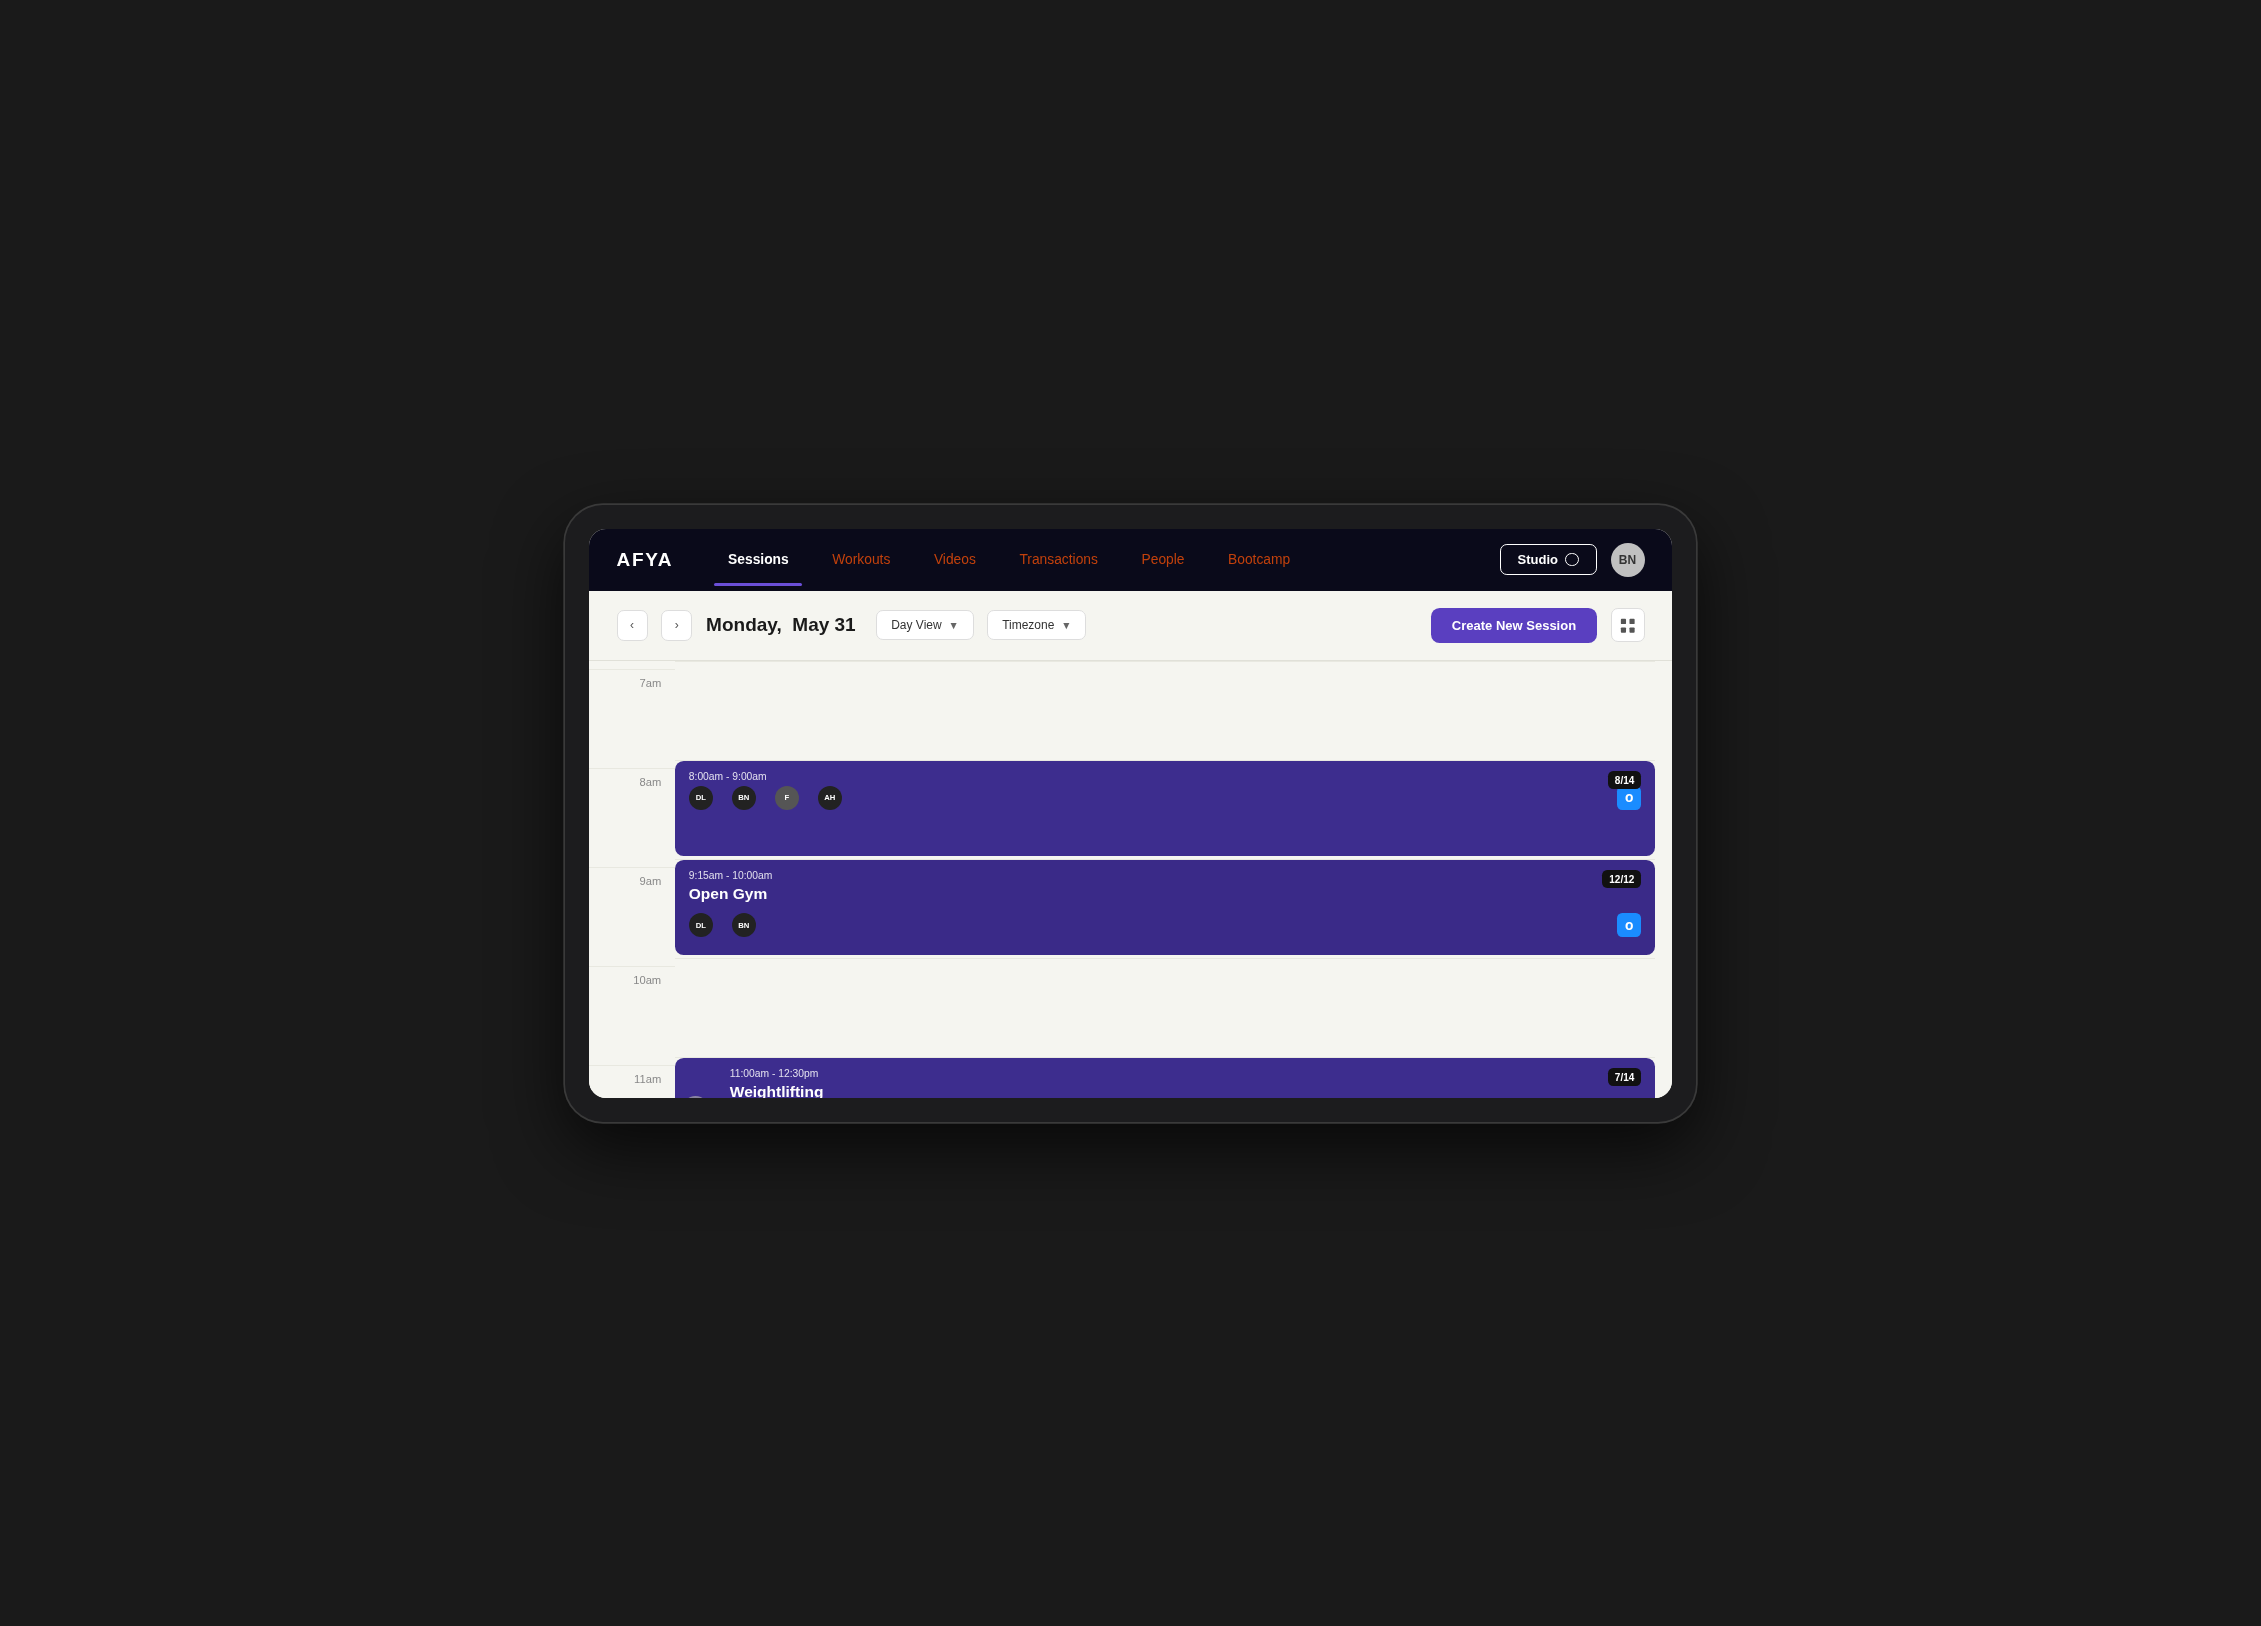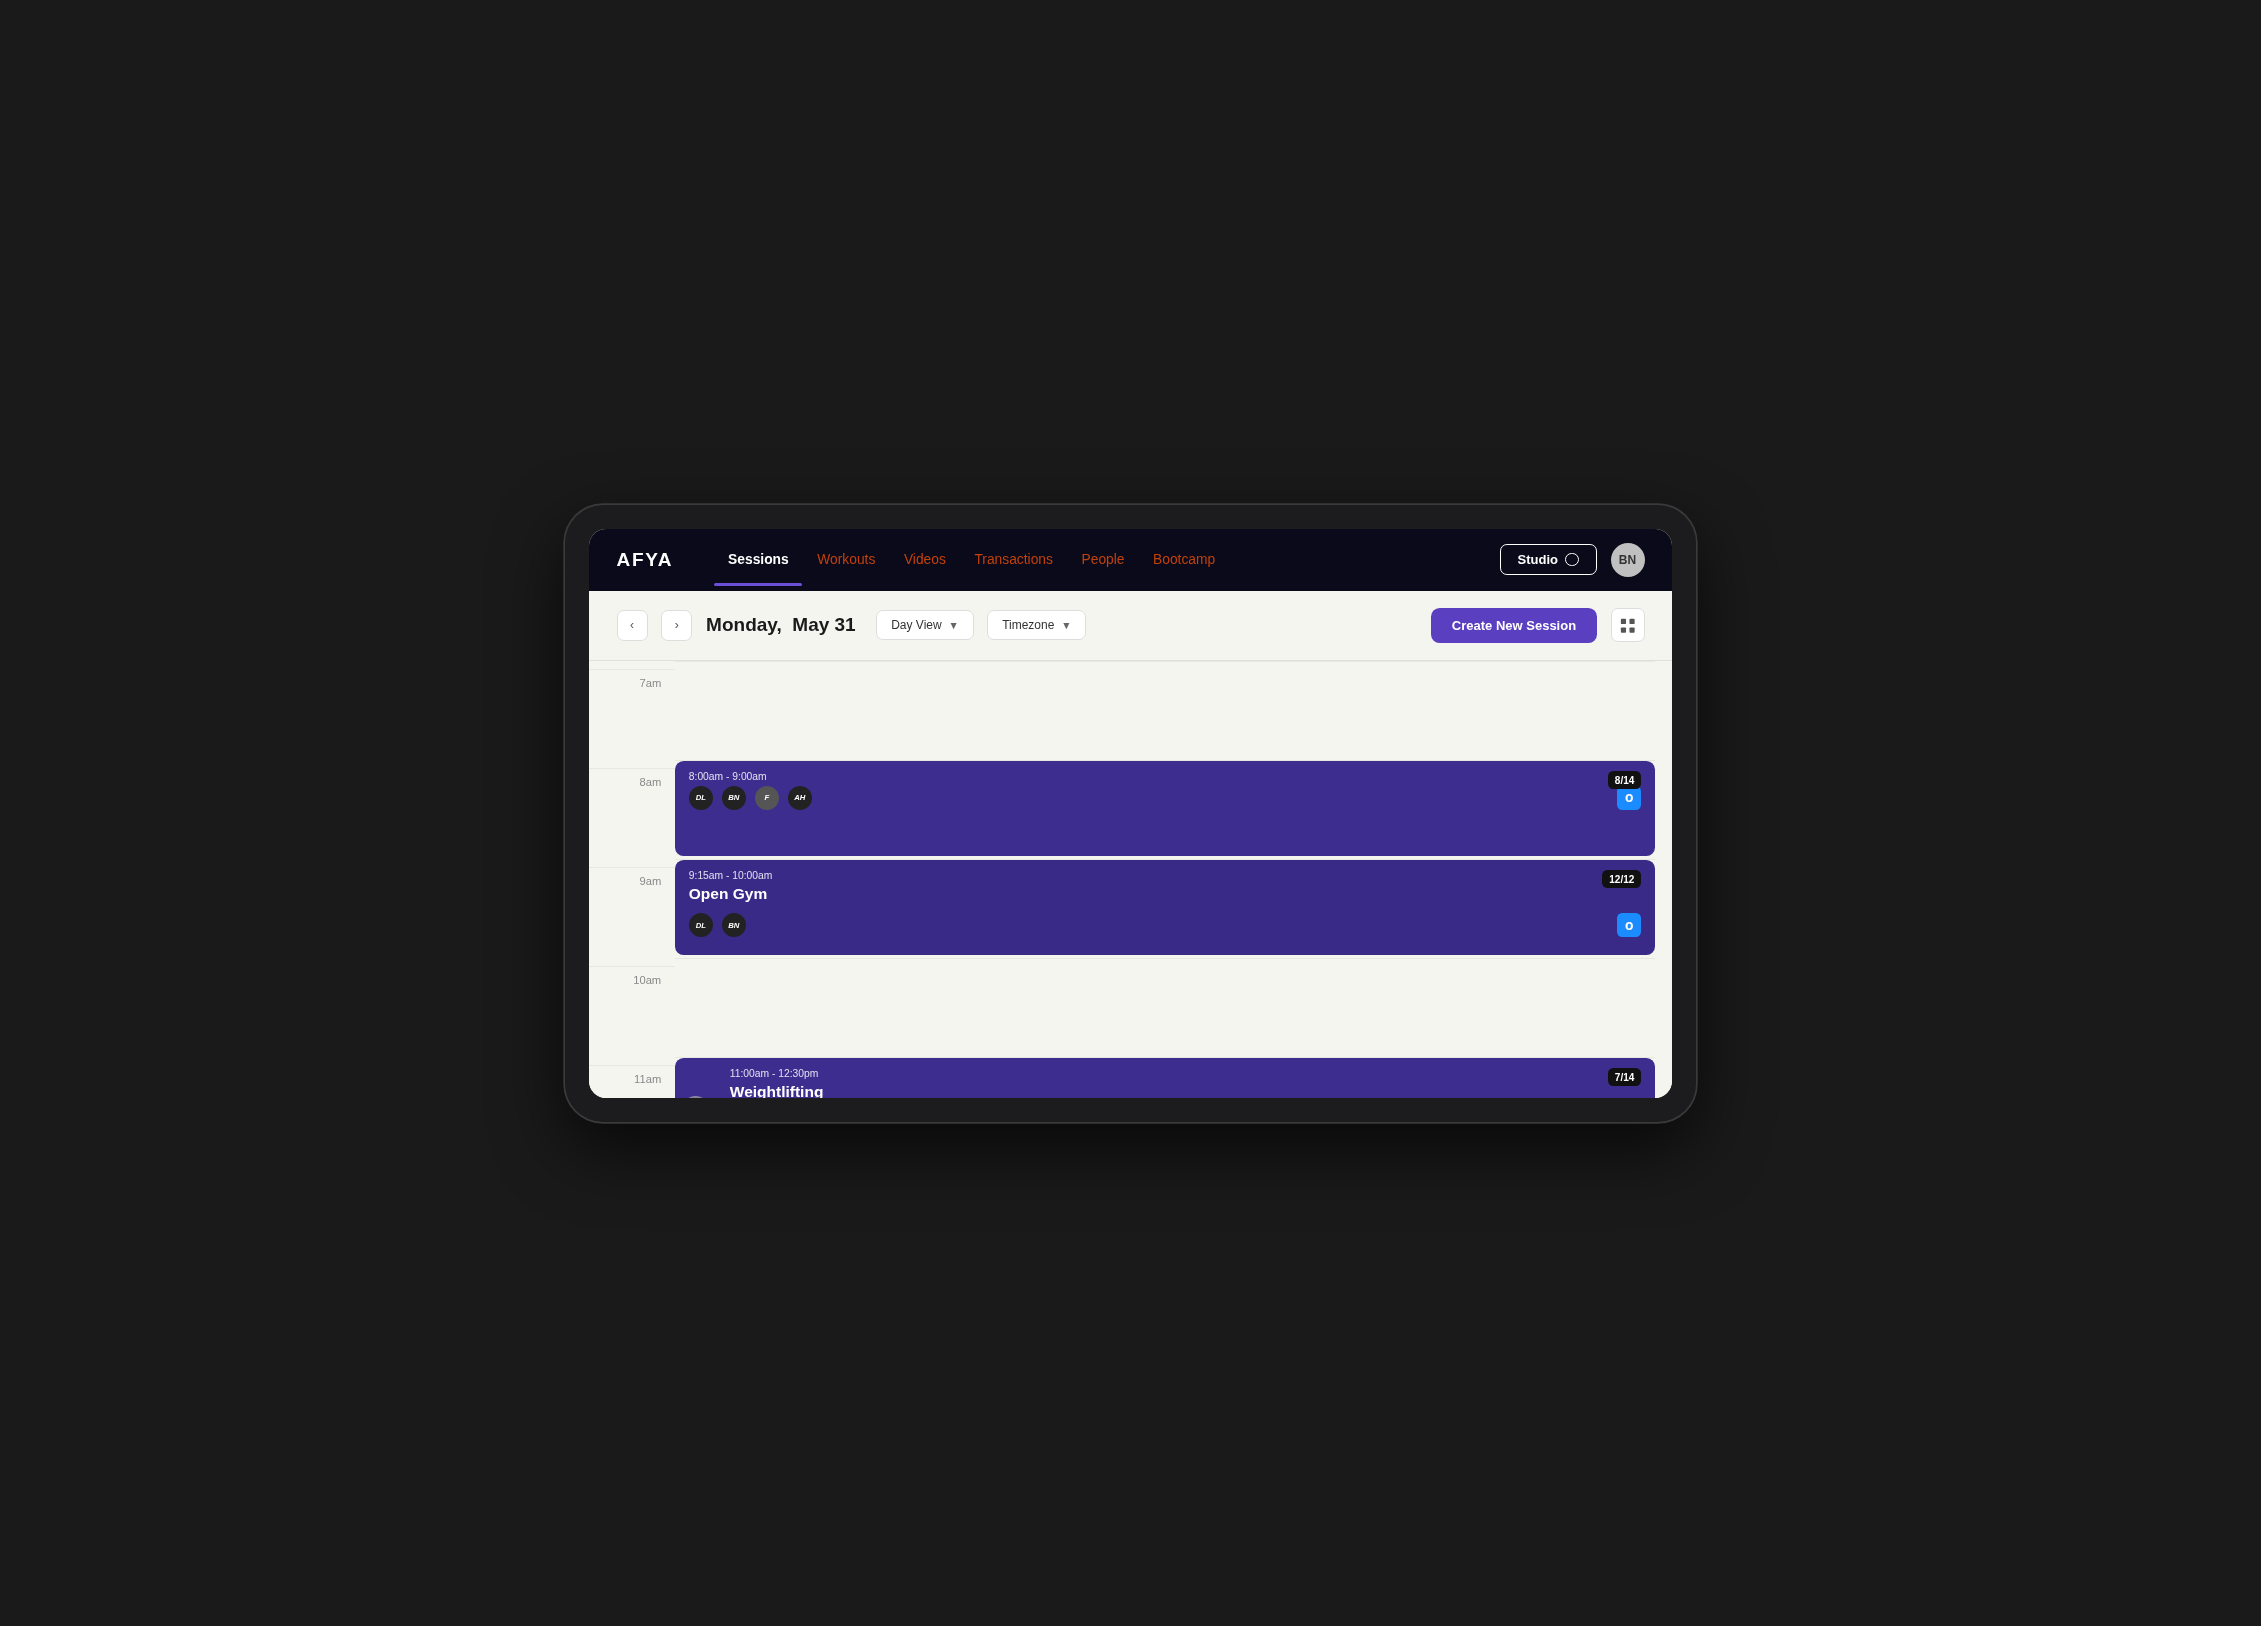--- a/index.html
+++ b/index.html
@@ -42,21 +42,21 @@
     .logo {
       color: #fff;
       font-size: 19px;
       font-weight: 700;
       letter-spacing: 1.7px;
       margin-right: 41px;
     }
     .nav-links {
       display: flex;
       align-items: flex-end;
-      gap: 1px;
+      gap: 16px;
       flex: 1;
     }
     .nav-link {
       color: #c2410c;
       font-size: 13.8px;
       padding: 6.9px 13.8px;
       cursor: pointer;
       border-radius: 6.9px;
       position: relative;
     }
@@ -239,22 +239,21 @@
       font-weight: 600;
       margin-bottom: 10.3px;
     }
     .event-footer {
       display: flex;
       align-items: center;
       justify-content: space-between;
     }
     .avatars-row {
       display: flex;
-      gap: 9px;
-      font-style: italic;
+      gap: 19px;
     }
     .mini-avatar {
       width: 24px;
       height: 24px;
       border-radius: 50%;
       background: #222;
       display: flex;
       align-items: center;
       justify-content: center;
       font-size: 7.7px;

